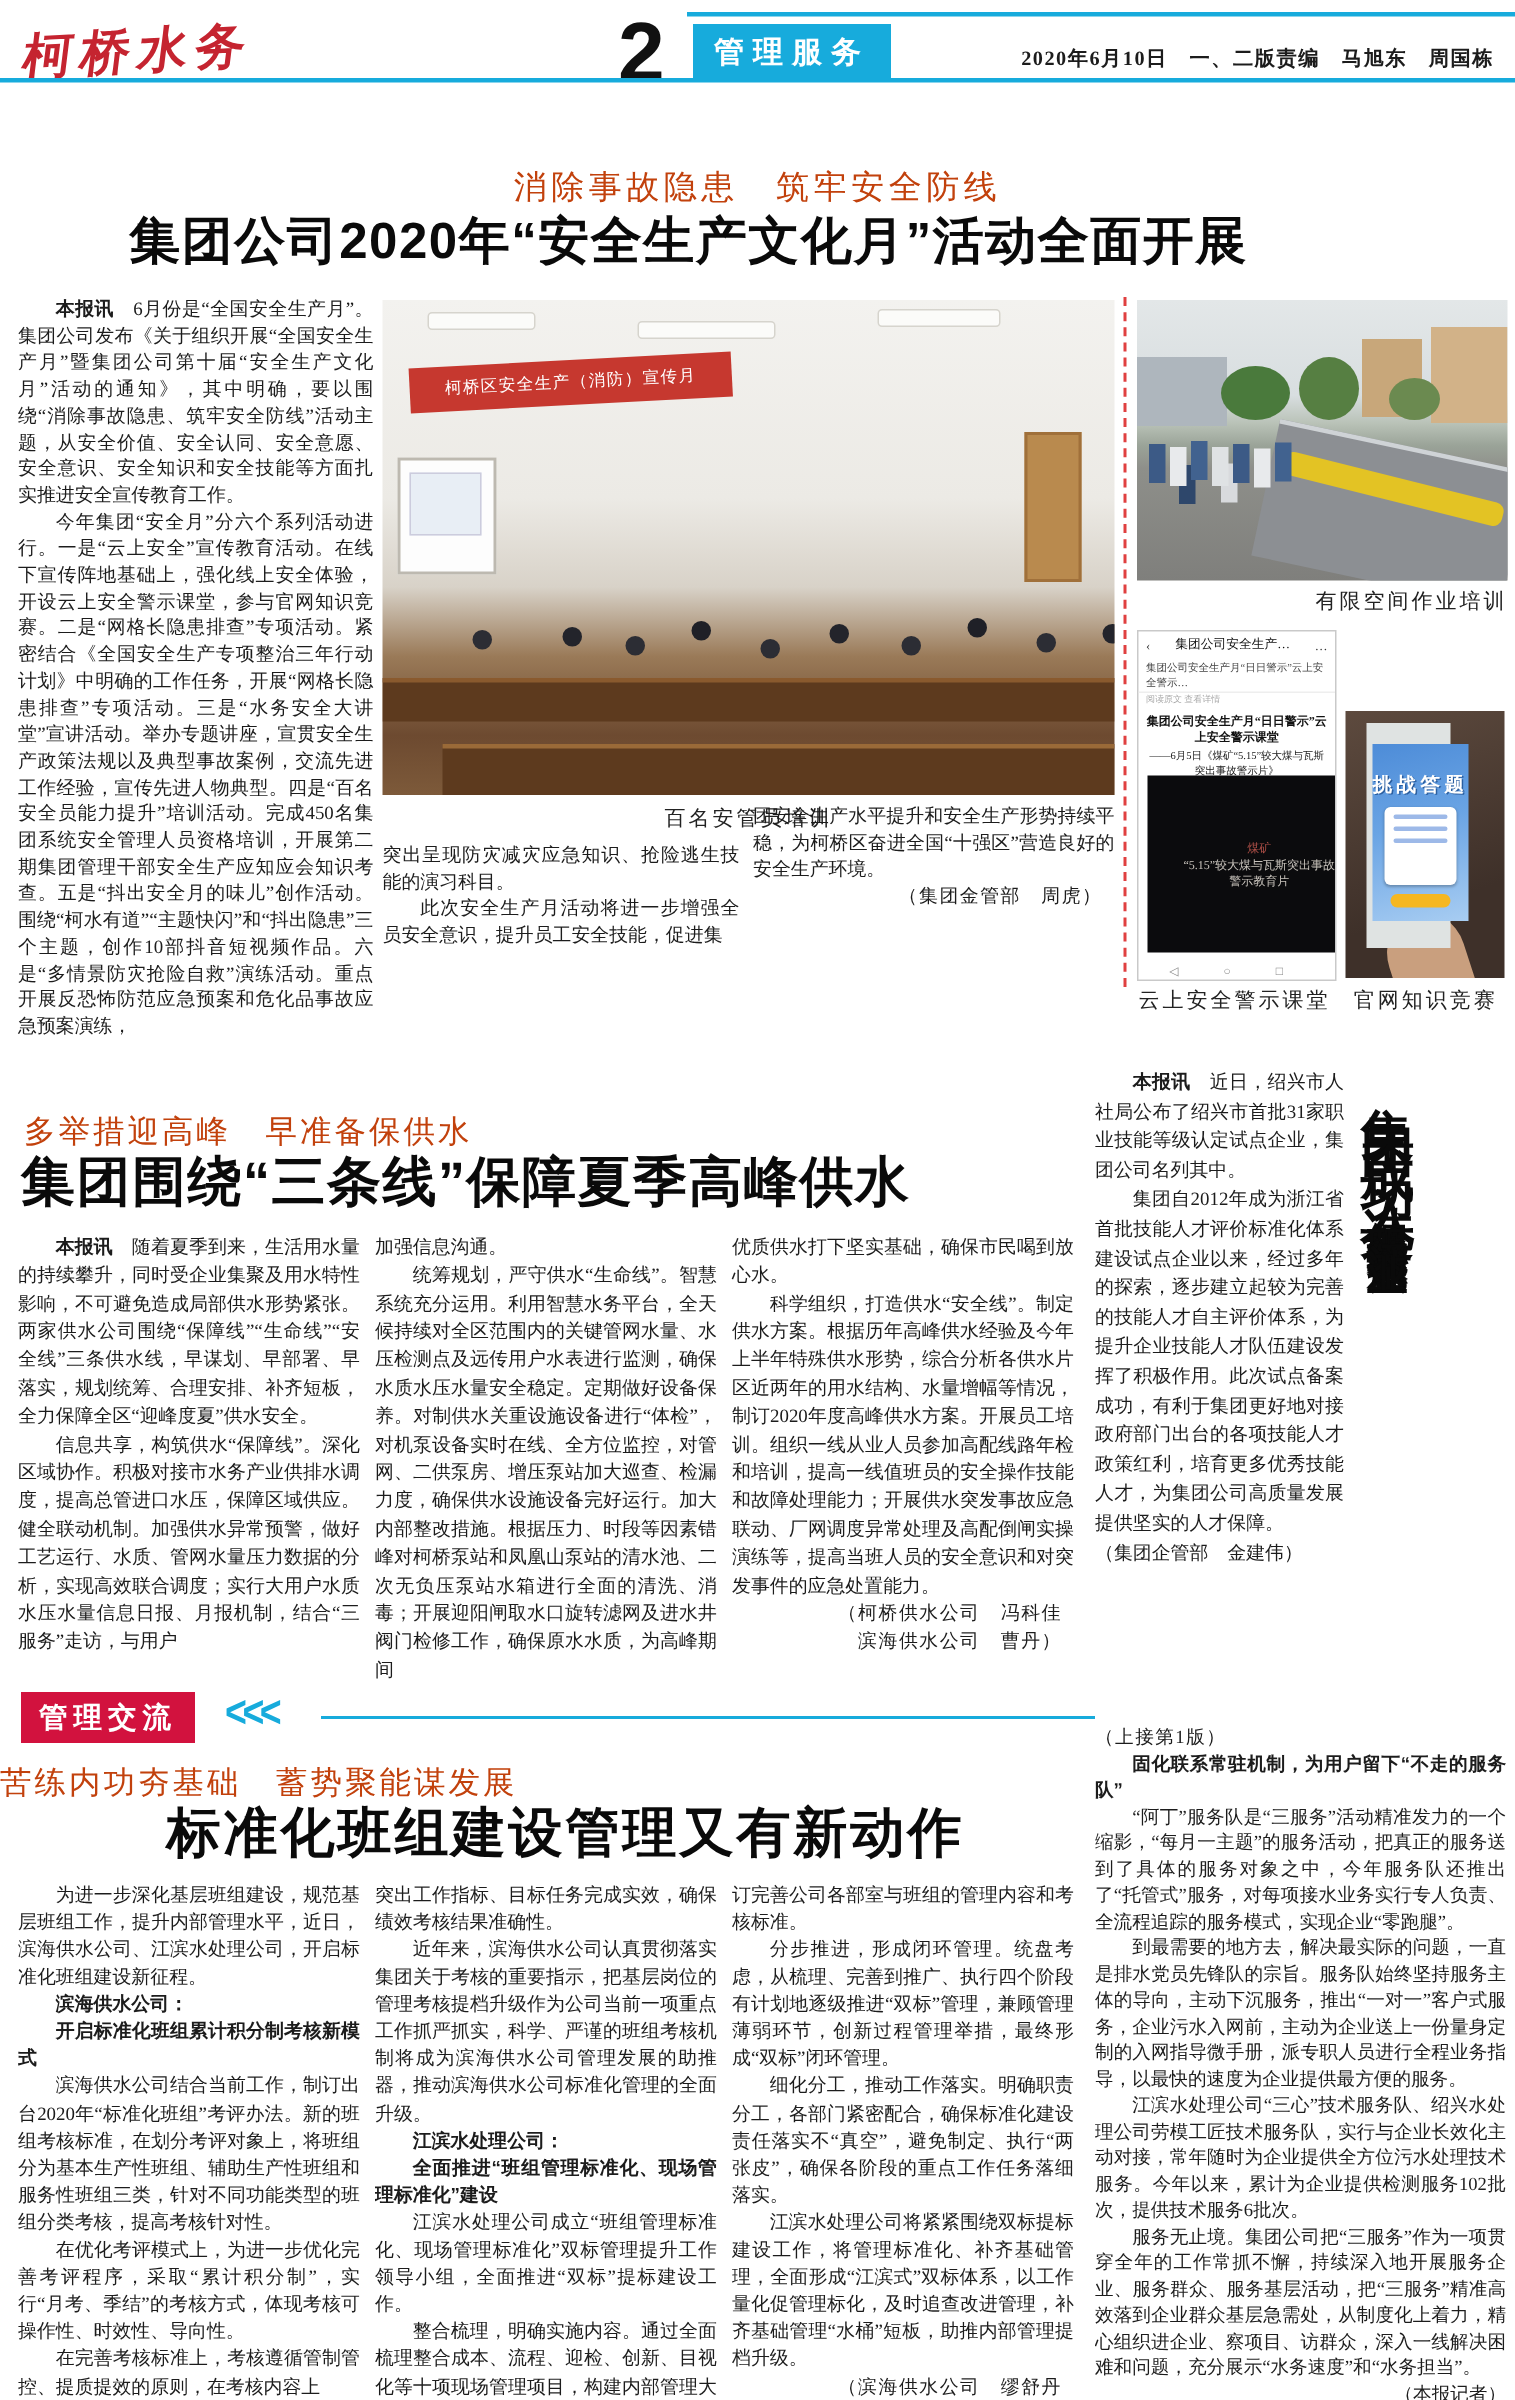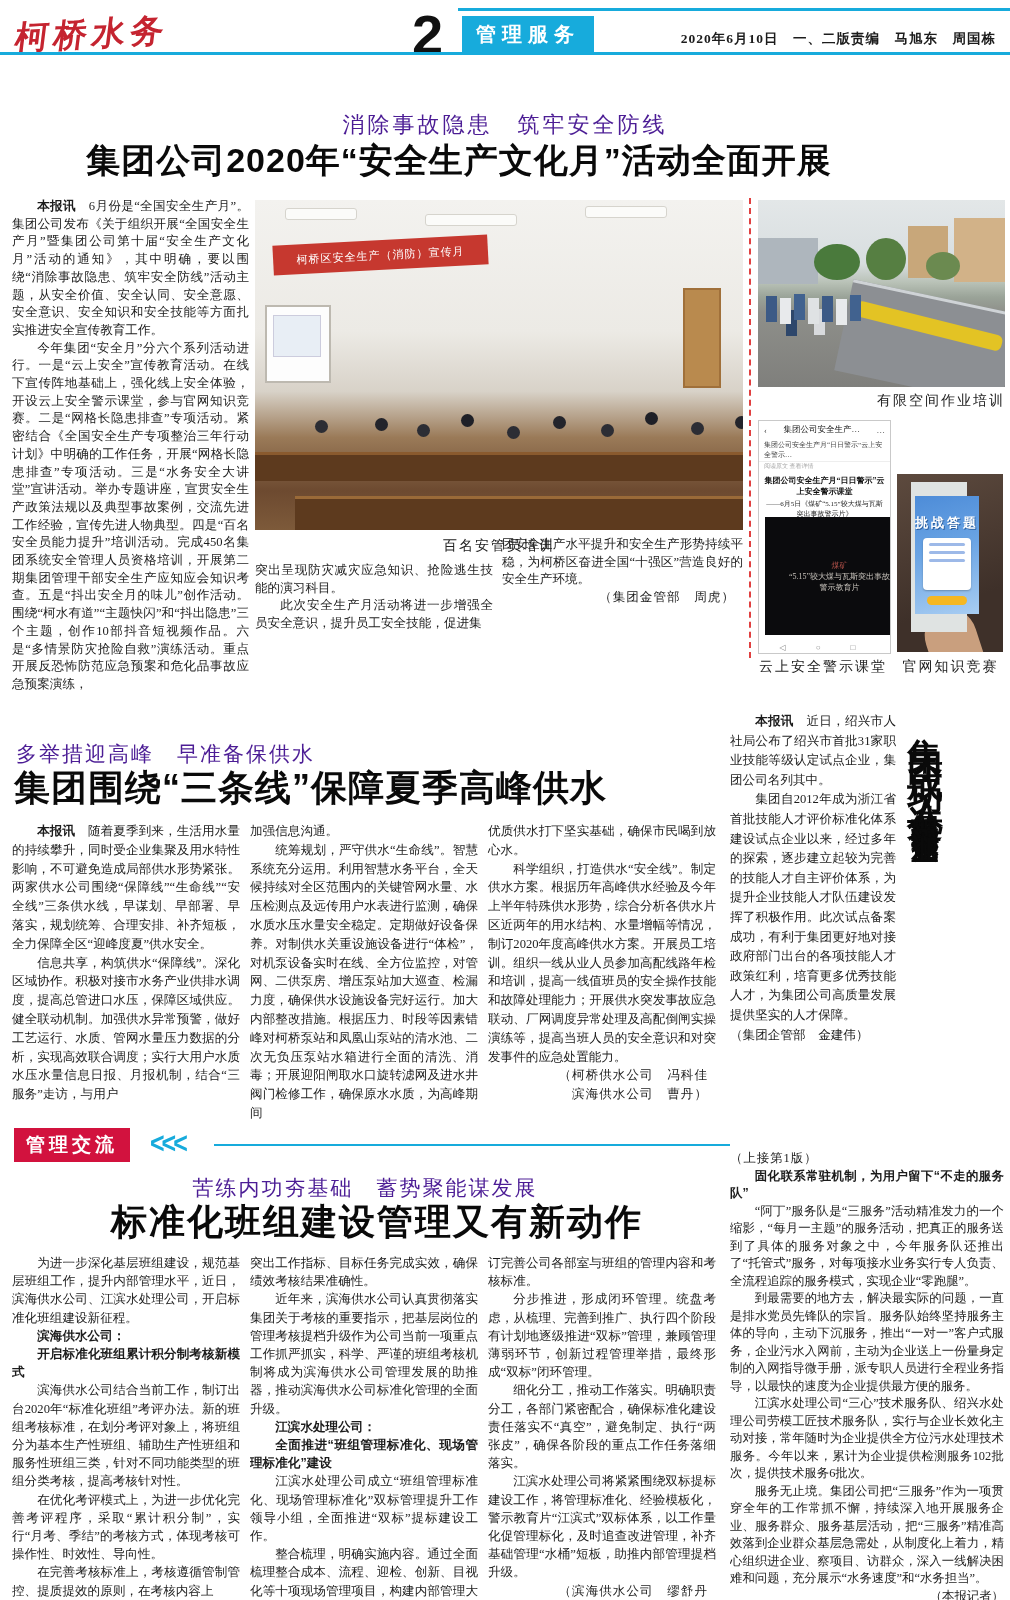--- a/index.html
+++ b/index.html
@@ -14,21 +14,21 @@
                font-family:"Liberation Sans",sans-serif;font-weight:bold;font-size:20px;
                padding:5px 14px;letter-spacing:6px;}
   .rule-top{position:absolute;left:458px;top:8px;width:552px;height:3px;background:#17abdc;}
   .rule-main{position:absolute;left:0;top:52px;width:1010px;height:3px;background:#17abdc;}
   .dateline{position:absolute;right:14px;top:30px;font-size:13.5px;font-weight:bold;letter-spacing:1px;}
   
   .para{margin:0;text-indent:2em;text-align:justify;}
   .cont{text-indent:0;}
   .lead{font-weight:bold;}
   .byline{text-align:right;padding-right:8px;margin:2px 0 0 0;font-size:12.6px;letter-spacing:1px;}
-  .kickline{position:absolute;font-family:"Liberation Sans",sans-serif;color:#4c1d95;}
+  .kickline{position:absolute;font-family:"Liberation Sans",sans-serif;color:#c2410c;}
   .headline{position:absolute;font-family:"Liberation Sans",sans-serif;font-weight:bold;color:#0a0a0a;}
   .caption{position:absolute;font-size:14px;color:#222;letter-spacing:2px;}
   .textcol{position:absolute;font-size:12.6px;line-height:17.7px;}
   .textcol p{margin:0 0 0 0;}
   .subhead{font-weight:bold;font-family:"Liberation Sans",sans-serif;}
   .fr{float:right;}
   
   .a1-kicker{left:0;top:110px;width:1010px;text-align:center;font-size:22px;letter-spacing:3px;}
   .a1-head{left:0;top:138px;width:918px;text-align:center;font-size:34px;letter-spacing:1px;}
   .a1-col1{left:12px;top:198px;width:237px;height:460px;}
@@ -98,21 +98,21 @@
   .sb-t1{font-size:36px;letter-spacing:13px;margin-left:10px;}
   .sb-t2{font-size:27px;letter-spacing:1.5px;}
   .sb-byline{text-align:left;padding:0;letter-spacing:0;}
   
   .mg-box{position:absolute;left:14px;top:1128px;background:#d2123e;color:#ffffff;
           font-family:"Liberation Sans",sans-serif;font-weight:bold;font-size:19px;
           padding:4px 12px;letter-spacing:4px;}
   .mg-chevrons{position:absolute;left:150px;top:1128px;color:#17abdc;font-size:25px;font-weight:bold;
                font-family:"Liberation Sans",sans-serif;letter-spacing:-3px;transform:scaleY(1.2);}
   .mg-line{position:absolute;left:214px;top:1144px;width:516px;height:2px;background:#17abdc;}
-  .b-kicker{left:0;top:1174px;width:730px;text-align:center;font-size:21px;letter-spacing:2px;}
+  .b-kicker{left:0;top:1174px;width:730px;font-size:21px;letter-spacing:2px;}
   .b-head{left:0;top:1198px;width:730px;text-align:center;font-size:36px;letter-spacing:2px;padding-left:12px;}
   .b-col{top:1254px;height:346px;line-height:18.2px;overflow:hidden;}
   .b-c1{left:12px;width:228px;}
   .b-c2{left:250px;width:228px;}
   .b-c3{left:488px;width:228px;}
   .b-c4{left:730px;top:1150px;width:274px;height:450px;line-height:17.5px;overflow:hidden;font-size:12.4px;}
   .c4-tag{text-indent:0;letter-spacing:1px;}
 </style>
 </head>
 <body>
@@ -256,21 +256,21 @@
     <p class="para">近年来，滨海供水公司认真贯彻落实集团关于考核的重要指示，把基层岗位的管理考核提档升级作为公司当前一项重点工作抓严抓实，科学、严谨的班组考核机制将成为滨海供水公司管理发展的助推器，推动滨海供水公司标准化管理的全面升级。</p>
     <p class="para subhead">江滨水处理公司：</p>
     <p class="para subhead">全面推进“班组管理标准化、现场管理标准化”建设</p>
     <p class="para">江滨水处理公司成立“班组管理标准化、现场管理标准化”双标管理提升工作领导小组，全面推进“双标”提标建设工作。</p>
     <p class="para">整合梳理，明确实施内容。通过全面梳理整合成本、流程、迎检、创新、目视化等十项现场管理项目，构建内部管理大框架，结合实际工作，进一步制</p>
   </div>
   <div class="textcol b-col b-c3">
     <p class="para cont">订完善公司各部室与班组的管理内容和考核标准。</p>
     <p class="para">分步推进，形成闭环管理。统盘考虑，从梳理、完善到推广、执行四个阶段有计划地逐级推进“双标”管理，兼顾管理薄弱环节，创新过程管理举措，最终形成“双标”闭环管理。</p>
     <p class="para">细化分工，推动工作落实。明确职责分工，各部门紧密配合，确保标准化建设责任落实不“真空”，避免制定、执行“两张皮”，确保各阶段的重点工作任务落细落实。</p>
-    <p class="para">江滨水处理公司将紧紧围绕双标提标建设工作，将管理标准化、经验模板化，警示教育片“江滨式”双标体系，以工作量化促管理标化，及时追查改进管理，补齐基础管理“水桶”短板，助推内部管理提档升级。</p>
+    <p class="para">江滨水处理公司将紧紧围绕双标提标建设工作，将管理标准化、补齐基础管理，全面形成“江滨式”双标体系，以工作量化促管理标化，及时追查改进管理，补齐基础管理“水桶”短板，助推内部管理提档升级。</p>
     <p class="byline">（滨海供水公司　缪舒丹</p>
     <p class="byline">江滨水处理公司　蔡梦迪）</p>
   </div>
 
   <div class="textcol b-c4">
     <p class="para c4-tag">（上接第1版）</p>
     <p class="para subhead">固化联系常驻机制，为用户留下“不走的服务队”</p>
     <p class="para">“阿丁”服务队是“三服务”活动精准发力的一个缩影，“每月一主题”的服务活动，把真正的服务送到了具体的服务对象之中，今年服务队还推出了“托管式”服务，对每项接水业务实行专人负责、全流程追踪的服务模式，实现企业“零跑腿”。</p>
     <p class="para">到最需要的地方去，解决最实际的问题，一直是排水党员先锋队的宗旨。服务队始终坚持服务主体的导向，主动下沉服务，推出“一对一”客户式服务，企业污水入网前，主动为企业送上一份量身定制的入网指导微手册，派专职人员进行全程业务指导，以最快的速度为企业提供最方便的服务。</p>
     <p class="para">江滨水处理公司“三心”技术服务队、绍兴水处理公司劳模工匠技术服务队，实行与企业长效化主动对接，常年随时为企业提供全方位污水处理技术服务。今年以来，累计为企业提供检测服务102批次，提供技术服务6批次。</p>

